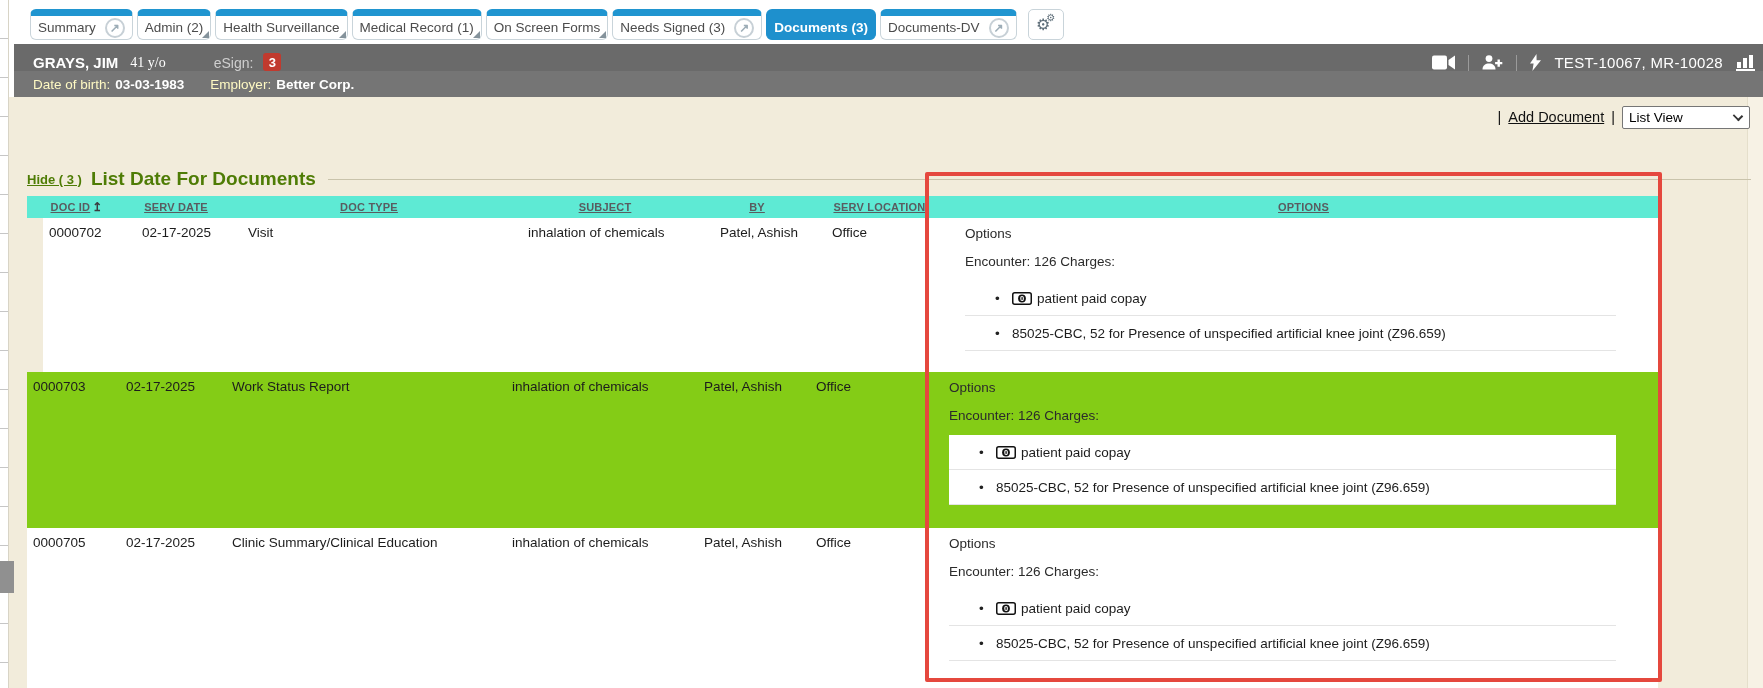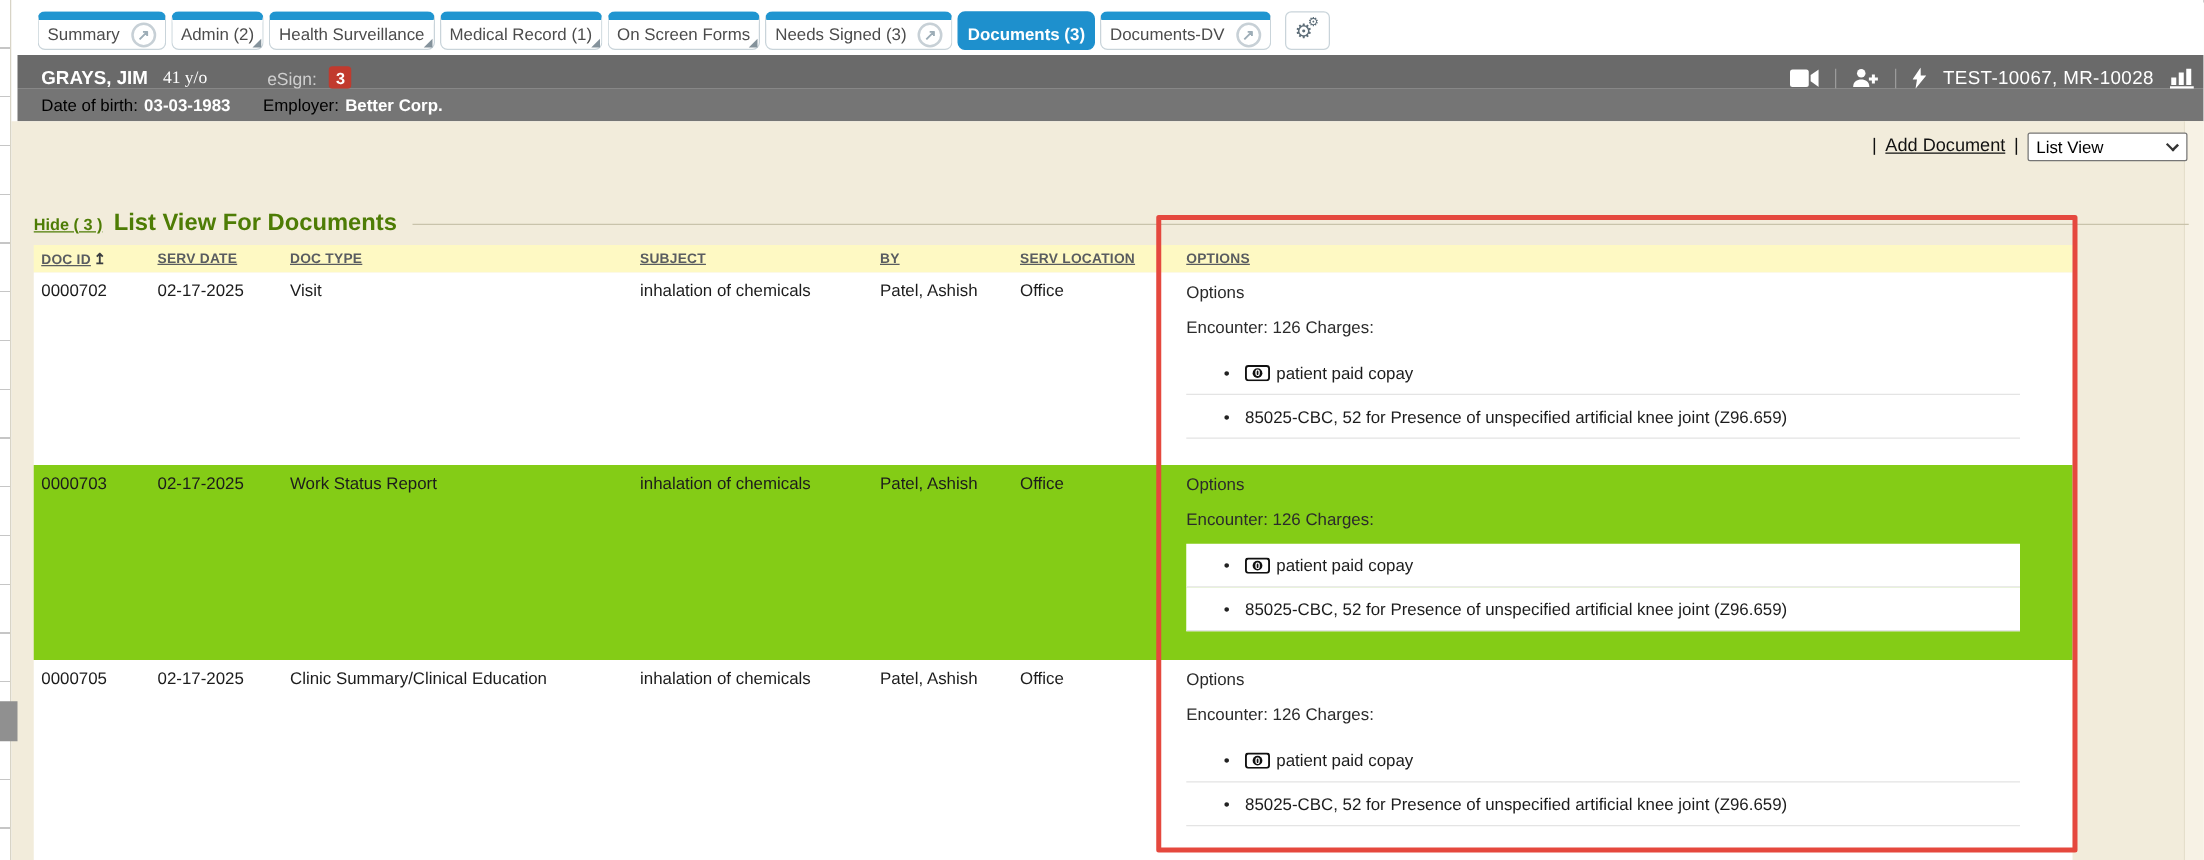--- a/index.html
+++ b/index.html
@@ -41,21 +41,21 @@
   .p-age { margin-left: 12px; font-family: Liberation Serif, serif; }
   .p-esign { margin-left: 48px; color: #cfcfcf; }
   .esign-badge { margin-left: 10px; background: #c13a2e; color: #fff; font-weight: bold; font-size: 13px;
     min-width: 18px; height: 18px; display: inline-flex; align-items: center; justify-content: center;
     border-radius: 3px; padding: 0 4px; }
   .bar1-right { margin-left: auto; display: flex; align-items: center; gap: 13px; margin-right: 8px; }
   .vsep { width: 1px; height: 16px; background: #9b9b9b; }
   .ids { font-size: 15px; letter-spacing: 0.3px; }
   .chart-wrap { border-bottom: 2px solid #fff; padding-bottom: 1px; display: inline-flex; }
   .icon-btn { display: inline-flex; align-items: center; cursor: pointer; }
-  .muted { color: #000000; }
+  .muted { color: #fef9c3; }
   .b2-dob-label { margin-left: 19px; }
   .b2-val { font-weight: bold; margin-left: 5px; }
   .b2-emp-label { margin-left: 26px; }
 
   
   .content { position: absolute; left: 9px; top: 97px; right: 0; bottom: 0; background: #f2ecdb; }
   .right-strip { position: absolute; right: 0; top: 97px; width: 16px; bottom: 0; background: #f7f2e5;
     border-left: 1px solid #e5dfcb; z-index: 2; }
 
   .addrow { position: absolute; top: 104px; right: 13px; height: 26px; display: flex; align-items: center;
@@ -71,29 +71,29 @@
 
   .listhead { position: absolute; left: 27px; top: 166px; right: 12px; height: 26px;
     display: flex; align-items: center; z-index: 3; }
   .hide-link { color: #4e7c05; font-weight: bold; font-size: 13px; text-decoration: underline; cursor: pointer; }
   .list-title { color: #4e7c05; font-weight: bold; font-size: 19px; margin-left: 9px; white-space: nowrap; }
   .legend-line { flex: 1; height: 1px; background: #c9c3ab; margin-left: 12px; }
 
   
   .table { position: absolute; left: 27px; top: 196px; width: 1631px; z-index: 2; }
   .thead, .trow { display: grid; grid-template-columns: 93px 106px 280px 192px 112px 133px 1fr; }
-  .thead { background: #fef9c3; height: 22px; align-items: center; }
+  .thead { background: #5eead4; height: 22px; align-items: center; text-align: center; }
   .th { font-size: 11px; font-weight: bold; color: #595c60; letter-spacing: 0.2px; padding-left: 6px;
     white-space: nowrap; cursor: pointer; }
   .th .th-text { text-decoration: underline; }
   .sort-icon { font-size: 12px; color: #3a3d40; margin-left: 2px; text-decoration: none; display: inline-block; }
   .trow { background: #fff; font-size: 13.5px; color: #1c1c1c; align-items: start; }
   .trow.alt { background: #84cc16; }
   .trow .td { padding: 7px 4px 0 6px; }
-  .r0 { height: 154px; } .r1 { height: 156px; } .r2 { height: 160px; }
+  .r0 { height: 154px; margin-left: 16px; } .r1 { height: 156px; } .r2 { height: 160px; }
 
   .opt-cell { padding: 6px 42px 0 6px !important; }
   .opt-label { font-size: 13.5px; color: #2b2b2b; line-height: 20px; }
   .opt-enc { font-size: 13.5px; color: #2b2b2b; line-height: 20px; margin-top: 8px; }
   .opt-list { list-style: none; margin-top: 9px; }
   .opt-item { position: relative; height: 35px; line-height: 35px; padding-left: 47px;
     border-bottom: 1px solid #e4e4e4; white-space: nowrap; overflow: hidden; }
   .opt-item::before { content: "\2022"; position: absolute; left: 30px; top: 0; color: #222; }
   .trow.alt .opt-item { background: #fff; }
   .money-icon { display: inline-block; vertical-align: -2px; margin-right: 5px; }
@@ -201,21 +201,21 @@
     <span class="view-select-wrap">
       <select class="view-select">
         <option>List View</option>
       </select>
       <span class="sel-chevron"></span>
     </span>
   </div>
 
   <div class="listhead">
     <span class="hide-link">Hide ( 3 )</span>
-    <span class="list-title">List View For Documents</span>
+    <span class="list-title">List Date For Documents</span>
     <span class="legend-line"></span>
   </div>
 
   <div class="table">
     <div class="thead">
       <span class="th">
         <span class="th-text">DOC ID</span><span class="sort-icon">↥</span>
       </span>
       <span class="th"><span class="th-text">SERV DATE</span></span>
       <span class="th"><span class="th-text">DOC TYPE</span></span>

